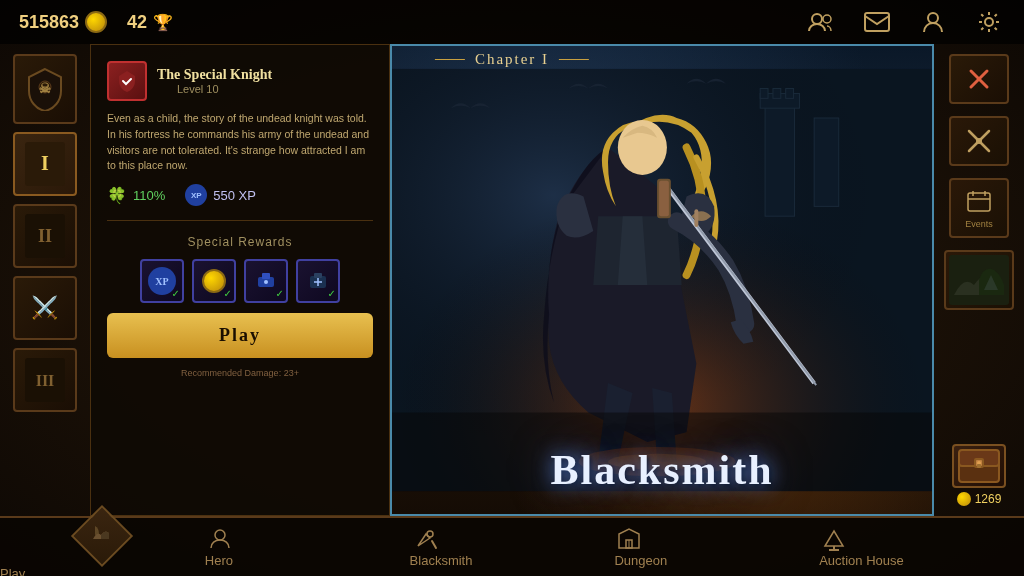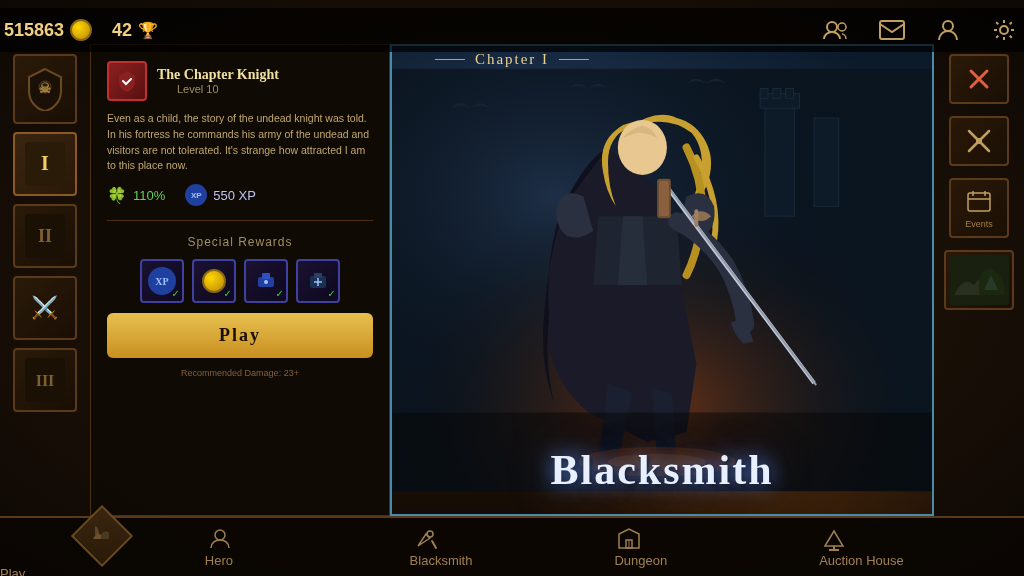--- a/index.html
+++ b/index.html
@@ -15,26 +15,26 @@
     
     .bg {
       position: absolute;
       inset: 0;
       background: radial-gradient(ellipse at center, #2a1a0a 0%, #0d0804 100%);
     }
 
     
     .top-bar {
       position: absolute;
-      top: 8px; left: 0; right: 0;
+      top: 0; left: 0; right: 0;
       height: 44px;
       background: rgba(0,0,0,0.7);
       display: flex;
       align-items: center;
-      padding: 0 4px;
+      padding: 0 19px;
       z-index: 10;
     }
 
     .top-bar-left {
       display: flex;
       align-items: center;
       gap: 20px;
     }
 
     .currency-block {
@@ -595,21 +595,21 @@
 
   <div class="quest-panel">
     <div class="quest-header">
       <div class="quest-icon-box">
         <svg width="24" height="24" viewBox="0 0 24 24" fill="none">
           <path d="M12 2L4 7v5c0 5 3.5 9.7 8 11 4.5-1.3 8-6 8-11V7L12 2z" fill="#8B2020"></path>
           <path d="M8 12l3 3 5-5" stroke="white" stroke-width="2" stroke-linecap="round"></path>
         </svg>
       </div>
       <div class="quest-title-block">
-        <div class="quest-name">The Chapter Knight</div>
+        <div class="quest-name">The Special Knight</div>
         <div class="quest-level">Level 10</div>
       </div>
     </div>
 
     <div class="quest-description">Even as a child, the story of the undead knight was told. In his fortress he commands his army of the undead and visitors are not tolerated. It's strange how attracted I am to this place now.</div>
 
     <div class="quest-stats">
       <div class="stat-luck">
         <span style="font-size:16px;">🍀</span>
         <span>110%</span>
@@ -776,20 +776,38 @@
     <svg width="60" height="50" viewBox="0 0 60 50" fill="none">
       <rect width="60" height="50" rx="3" fill="#1a2010"></rect>
 
       <path d="M5 40 Q15 20 25 30 Q35 15 45 25 Q52 35 55 40 Z" fill="#2a3020"></path>
       <path d="M30 25 Q35 10 45 15 Q52 20 55 30 L55 40 L30 40 Z" fill="#1a2810"></path>
 
       <path d="M35 35 L42 20 L49 35 Z" fill="#2a3828"></path>
     </svg>
   </div>
 
+  <div class="chest-area">
+    <div class="chest-icon">
+      <svg width="44" height="36" viewBox="0 0 44 36" fill="none">
+        <rect x="2" y="14" width="40" height="20" rx="3" fill="#5a3010" stroke="#8a5820" stroke-width="2"></rect>
+        <path d="M2 18 Q22 12 42 18" fill="#6a3818" stroke="#8a5820" stroke-width="1"></path>
+        <rect x="2" y="2" width="40" height="16" rx="3" fill="#6a3818" stroke="#8a5820" stroke-width="2"></rect>
+        <rect x="17" y="10" width="10" height="10" rx="2" fill="#8a5820"></rect>
+        <rect x="19" y="12" width="6" height="6" rx="1" fill="#c08040"></rect>
+        <circle cx="22" cy="15" r="2" fill="#e0a050"></circle>
+
+        <rect x="20" y="16" width="4" height="4" rx="1" fill="#a07030"></rect>
+      </svg>
+    </div>
+    <div class="chest-coins">
+      <div class="small-coin"></div>
+      <span>1269</span>
+    </div>
+  </div>
 </div>
 
 <div class="bottom-nav">
 
   <div class="nav-item">
     <div style="position:relative;display:flex;align-items:center;justify-content:center;margin-bottom:2px;">
       <div class="nav-play-icon">
         <div class="nav-play-icon-inner">
           <svg width="22" height="22" viewBox="0 0 22 22" fill="none">
             <path d="M4 3 Q8 5 8 11 Q4 14 4 11 Z" fill="#c0a060" opacity="0.3"></path>

